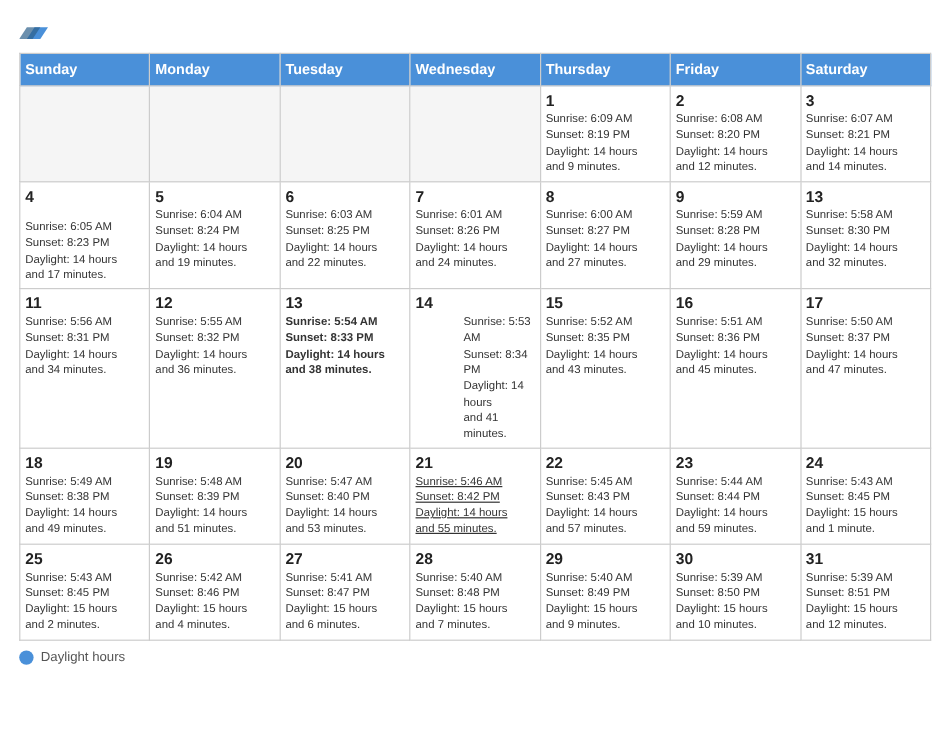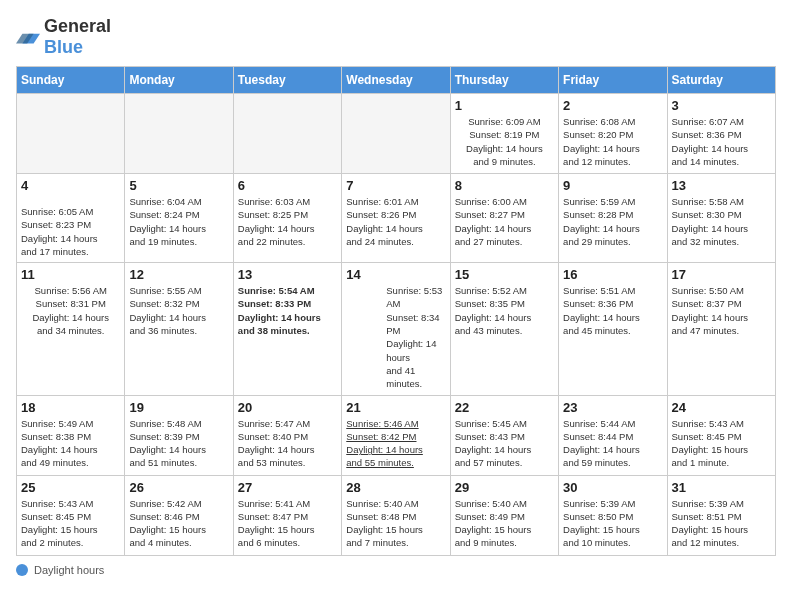--- a/index.html
+++ b/index.html
@@ -92,24 +92,20 @@
   </style>
 </head>
 <body>
 
 <div class="header">
   <div class="logo">
     <svg class="logo-icon" viewBox="0 0 30 24" xmlns="http://www.w3.org/2000/svg">
       <polygon points="8,20 22,20 30,8 16,8" fill="#4a90d9"></polygon>
       <polygon points="0,20 14,20 22,8 8,8" fill="#2c5f8a" opacity="0.7"></polygon>
     </svg>
-    <div>
-      <span style="font-size:18px;font-weight:bold;color:#333;">General</span><br>
-      <span style="font-size:18px;font-weight:bold;color:#4a90d9;">Blue</span>
-    </div>
   </div>
 </div>
 
 <table class="calendar-table">
   <thead>
     <tr>
       <th>Sunday</th>
       <th>Monday</th>
       <th>Tuesday</th>
       <th>Wednesday</th>
@@ -119,36 +115,36 @@
     </tr>
   </thead>
   <tbody id="calendar-body">
   <tr>
         <td class="empty"></td>
         <td class="empty"></td>
         <td class="empty"></td>
         <td class="empty"></td>
         <td>
           <div class="day-number">1</div>
-          <div class="day-info" style="white-space: pre-line; text-align: center;">Sunrise: 6:09 AM
+          <div class="day-info" style="white-space: pre-line;">Sunrise: 6:09 AM
 Sunset: 8:19 PM
 Daylight: 14 hours
 and 9 minutes.</div>
         </td>
         <td>
           <div class="day-number">2</div>
           <div class="day-info" style="white-space: pre-line;">Sunrise: 6:08 AM
 Sunset: 8:20 PM
 Daylight: 14 hours
 and 12 minutes.</div>
         </td>
         <td>
           <div class="day-number">3</div>
           <div class="day-info" style="white-space: pre-line;">Sunrise: 6:07 AM
-Sunset: 8:36 PM
+Sunset: 8:21 PM
 Daylight: 14 hours
 and 14 minutes.</div>
         </td>
       </tr>
       <tr>
         <td>
           <div class="day-number">4</div>
           <div class="day-info" style="white-space: pre-line; margin-top: 12px;">Sunrise: 6:05 AM
 Sunset: 8:23 PM
 Daylight: 14 hours
@@ -193,21 +189,21 @@
           <div class="day-number">13</div>
           <div class="day-info" style="white-space: pre-line;">Sunrise: 5:58 AM
 Sunset: 8:30 PM
 Daylight: 14 hours
 and 32 minutes.</div>
         </td>
       </tr>
       <tr>
         <td>
           <div class="day-number">11</div>
-          <div class="day-info" style="white-space: pre-line; text-align: center;">Sunrise: 5:56 AM
+          <div class="day-info" style="white-space: pre-line;">Sunrise: 5:56 AM
 Sunset: 8:31 PM
 Daylight: 14 hours
 and 34 minutes.</div>
         </td>
         <td>
           <div class="day-number">12</div>
           <div class="day-info" style="white-space: pre-line;">Sunrise: 5:55 AM
 Sunset: 8:32 PM
 Daylight: 14 hours
 and 36 minutes.</div>

